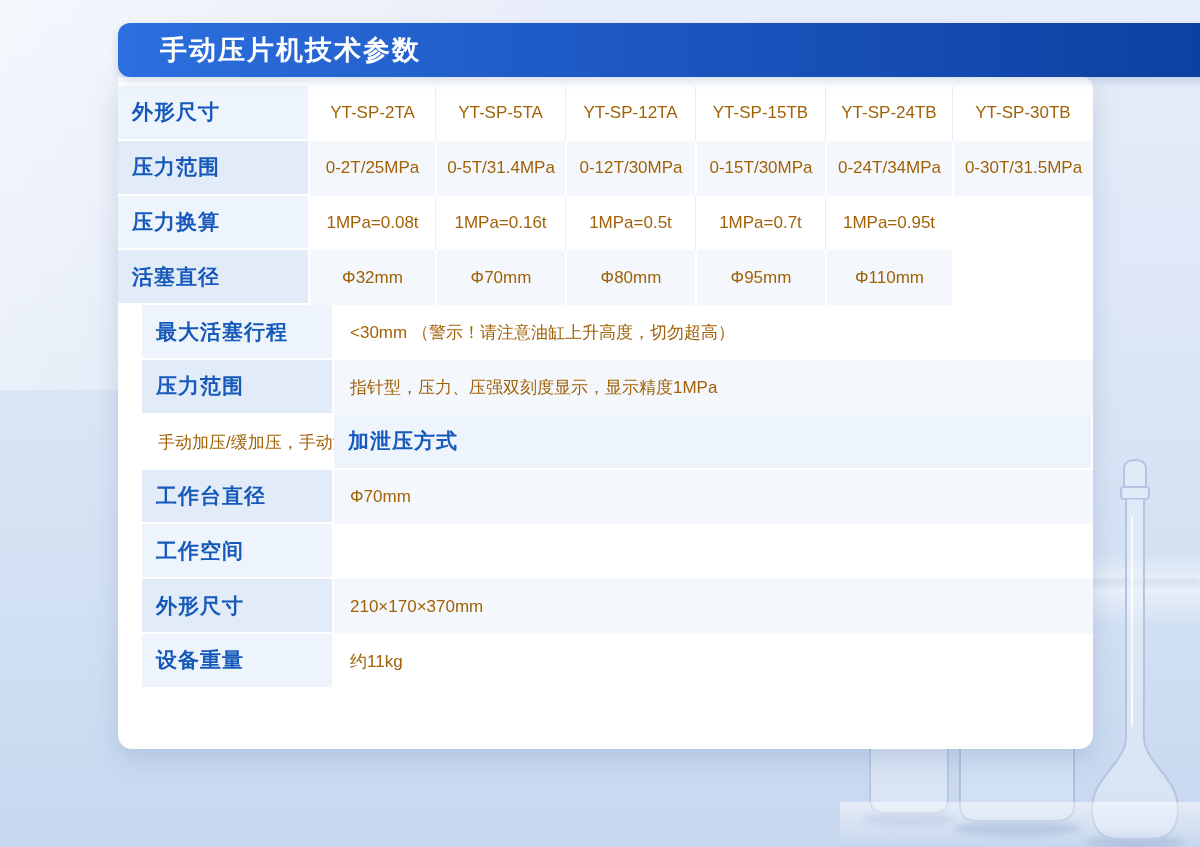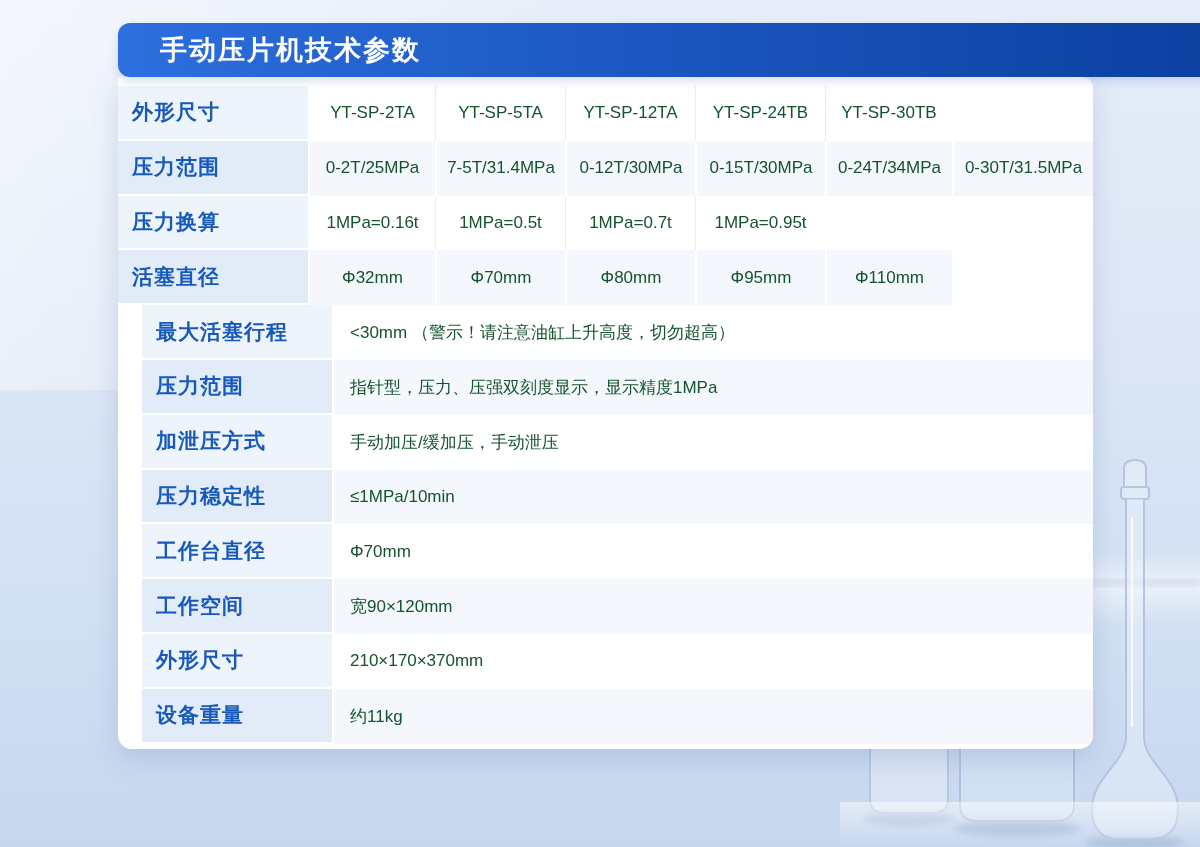--- a/index.html
+++ b/index.html
@@ -41,21 +41,21 @@
   .row.cols { grid-template-columns:192px 125px 130px 130px 130px 127px 1fr; }
   .row.span { grid-template-columns:192px 1fr;padding-left:24px; }
   .cell { display:flex; align-items:center; box-sizing:border-box; overflow:hidden; }
   .cell.label {
     background:#eef4fb; border-right:2px solid #ffffff; border-bottom:2px solid #ffffff;
     padding-left:14px; color:#1659bb; font-size:21px; font-weight:bold; letter-spacing:1px;
     white-space:nowrap;
   }
   .row:nth-child(even) .cell.label { background:#e2ecf8; }
   .cell.value {
-    justify-content:center; background:#ffffff; color:#14532d; font-size:17px;
+    justify-content:center; background:#ffffff; color:#a16207; font-size:17px;
     border-left:1px solid #e9eef6; white-space:nowrap;
   }
   .cell.value:nth-child(2) { border-left:none; }
   .row:nth-child(even) .cell.value { background:#f4f8fd; border-left:2px solid #ffffff; }
   .row:nth-child(even) .cell.value:nth-child(2) { border-left:none; }
   .row.span .cell.value { justify-content:flex-start; padding-left:16px; border-left:none; }
 </style>
 </head>
 <body>
 
@@ -136,34 +136,36 @@
     <span class="banner-title">手动压片机技术参数</span>
   </div>
 
   <div class="card">
     <div class="spec-table">
         <div class="row cols">
           <div class="cell label">外形尺寸</div>
           <div class="cell value">YT-SP-2TA</div>
           <div class="cell value">YT-SP-5TA</div>
           <div class="cell value">YT-SP-12TA</div>
+          <div class="cell value">YT-SP-15TB</div>
           <div class="cell value">YT-SP-24TB</div>
           <div class="cell value">YT-SP-30TB</div>
         </div>
         <div class="row cols">
           <div class="cell label">压力范围</div>
           <div class="cell value">0-2T/25MPa</div>
-          <div class="cell value">7-5T/31.4MPa</div>
+          <div class="cell value">0-5T/31.4MPa</div>
           <div class="cell value">0-12T/30MPa</div>
           <div class="cell value">0-15T/30MPa</div>
           <div class="cell value">0-24T/34MPa</div>
           <div class="cell value">0-30T/31.5MPa</div>
         </div>
         <div class="row cols">
           <div class="cell label">压力换算</div>
+          <div class="cell value">1MPa=0.08t</div>
           <div class="cell value">1MPa=0.16t</div>
           <div class="cell value">1MPa=0.5t</div>
           <div class="cell value">1MPa=0.7t</div>
           <div class="cell value">1MPa=0.95t</div>
         </div>
         <div class="row cols">
           <div class="cell label">活塞直径</div>
           <div class="cell value">Φ32mm</div>
           <div class="cell value">Φ70mm</div>
           <div class="cell value">Φ80mm</div>
@@ -172,34 +174,29 @@
         </div>
         <div class="row span">
           <div class="cell label">最大活塞行程</div>
           <div class="cell value">&lt;30mm （警示！请注意油缸上升高度，切勿超高）</div>
         </div>
         <div class="row span">
           <div class="cell label">压力范围</div>
           <div class="cell value">指针型，压力、压强双刻度显示，显示精度1MPa</div>
         </div>
         <div class="row span">
+          <div class="cell value">手动加压/缓加压，手动泄压</div>
           <div class="cell label">加泄压方式</div>
-          <div class="cell value">手动加压/缓加压，手动泄压</div>
-        </div>
-        <div class="row span">
-          <div class="cell label">压力稳定性</div>
-          <div class="cell value">≤1MPa/10min</div>
         </div>
         <div class="row span">
           <div class="cell label">工作台直径</div>
           <div class="cell value">Φ70mm</div>
         </div>
         <div class="row span">
           <div class="cell label">工作空间</div>
-          <div class="cell value">宽90×120mm</div>
         </div>
         <div class="row span">
           <div class="cell label">外形尺寸</div>
           <div class="cell value">210×170×370mm</div>
         </div>
         <div class="row span">
           <div class="cell label">设备重量</div>
           <div class="cell value">约11kg</div>
         </div>
       </div>

